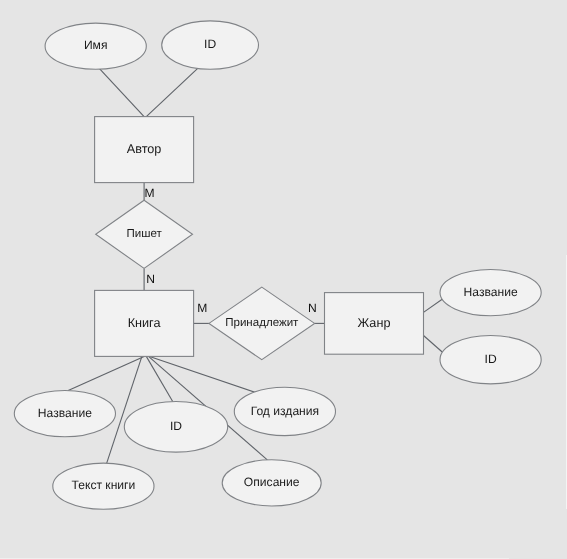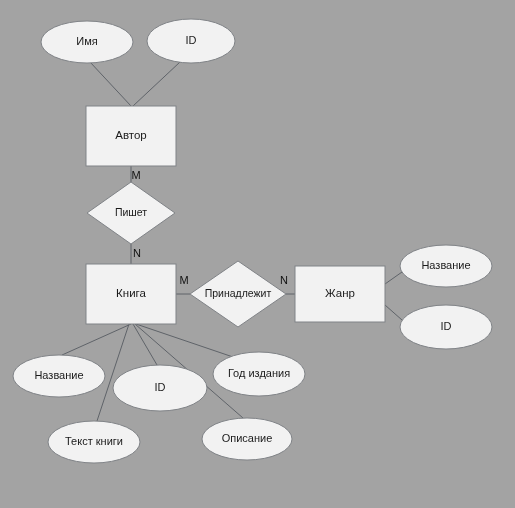--- a/index.html
+++ b/index.html
@@ -11,21 +11,21 @@
   body {
     width: 515px;
     height: 508px;
     font-family: "Liberation Sans", sans-serif;
     overflow: hidden;
   }
   #diagram-canvas {
     position: relative;
     width: 515px;
     height: 508px;
-    background: #a3a3a3;
+    background: #e5e5e5;
   }
   svg.er-svg {
     display: block;
     width: 515px;
     height: 508px;
   }
   .er-shape {
     fill: #f2f2f2;
     stroke: #808387;
     stroke-width: 1;

